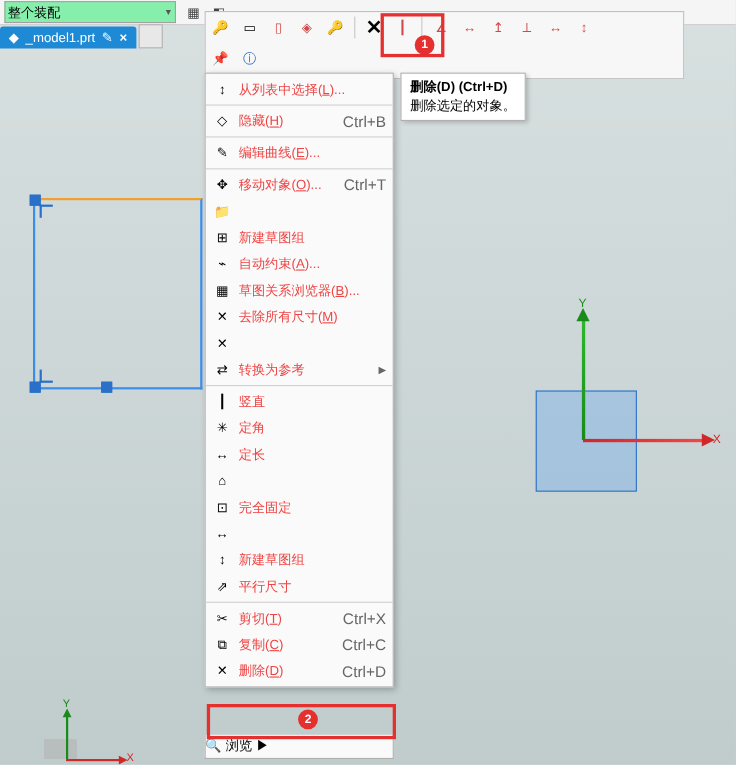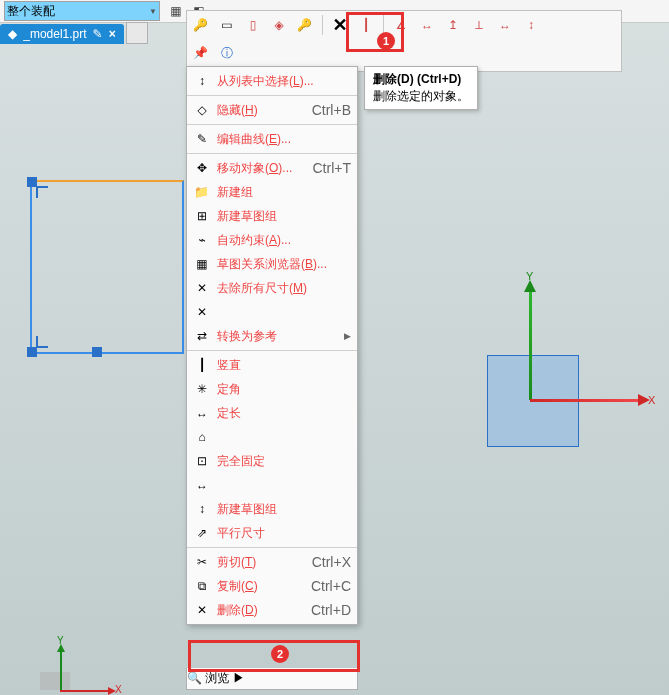--- a/index.html
+++ b/index.html
@@ -1,18 +1,18 @@
 <!DOCTYPE html>
 <html><head>
 <meta charset="utf-8">
 <style>
 html,body{margin:0;padding:0;font-family:"Microsoft YaHei","SimSun",Arial,sans-serif;font-size:12px;background:#c8d4d4;overflow:hidden}
 .stage{position:relative;width:669px;height:695px;background:linear-gradient(180deg,#d8e0e0 0%,#c0cccc 100%)}
 .top-strip{position:absolute;left:0;top:0;width:669px;height:22px;background:#f5f5f5;border-bottom:1px solid #c8c8c8;display:flex;align-items:center}
-.combo{width:150px;height:18px;border:1px solid #a0a0a0;background:#7dd3fc;margin-left:4px;display:flex;align-items:center;padding:0 2px;justify-content:space-between}
+.combo{width:150px;height:18px;border:1px solid #a0a0a0;background:#86efac;margin-left:4px;display:flex;align-items:center;padding:0 2px;justify-content:space-between}
 .combo span.tri{font-size:8px;color:#555}
 .icon-row{display:flex;align-items:center;gap:3px;margin-left:6px}
 .tbtn{width:20px;height:20px;display:flex;align-items:center;justify-content:center;font-size:12px;color:#444}
 .tab-bar{position:absolute;left:0;top:22px;height:22px;display:flex;align-items:flex-end}
 .tab{height:20px;background:#1e8ad6;color:#fff;display:flex;align-items:center;padding:0 8px;border-radius:3px 3px 0 0;gap:6px}
 .tab .cls{font-weight:bold}
 .blank-tab{width:20px;height:20px;background:#e8e8e8;border:1px solid #b0b0b0;margin-left:2px}
 .sketch-area{position:absolute;left:30px;top:180px}
 .sketch-rect{width:150px;height:170px;border:2px solid #3a8eea;border-top-color:#f0a030;position:relative}
 .sq{width:8px;height:8px;border:1px solid #2a70c8;background:#2a70c8;position:absolute}
@@ -137,21 +137,20 @@
         <span class="lbl">编辑曲线(<u>E</u>)...</span>
       </div>
       <hr>
       <div class="row">
         <span class="ic">✥</span>
         <span class="lbl">移动对象(<u>O</u>)...</span>
         <span class="sc">Ctrl+T</span>
       </div>
       <div class="row">
         <span class="ic">📁</span>
-        <span class="lbl">新建组</span>
       </div>
       <div class="row">
         <span class="ic">⊞</span>
         <span class="lbl">新建草图组</span>
       </div>
       <div class="row">
         <span class="ic">⌁</span>
         <span class="lbl">自动约束(<u>A</u>)...</span>
       </div>
       <div class="row">

